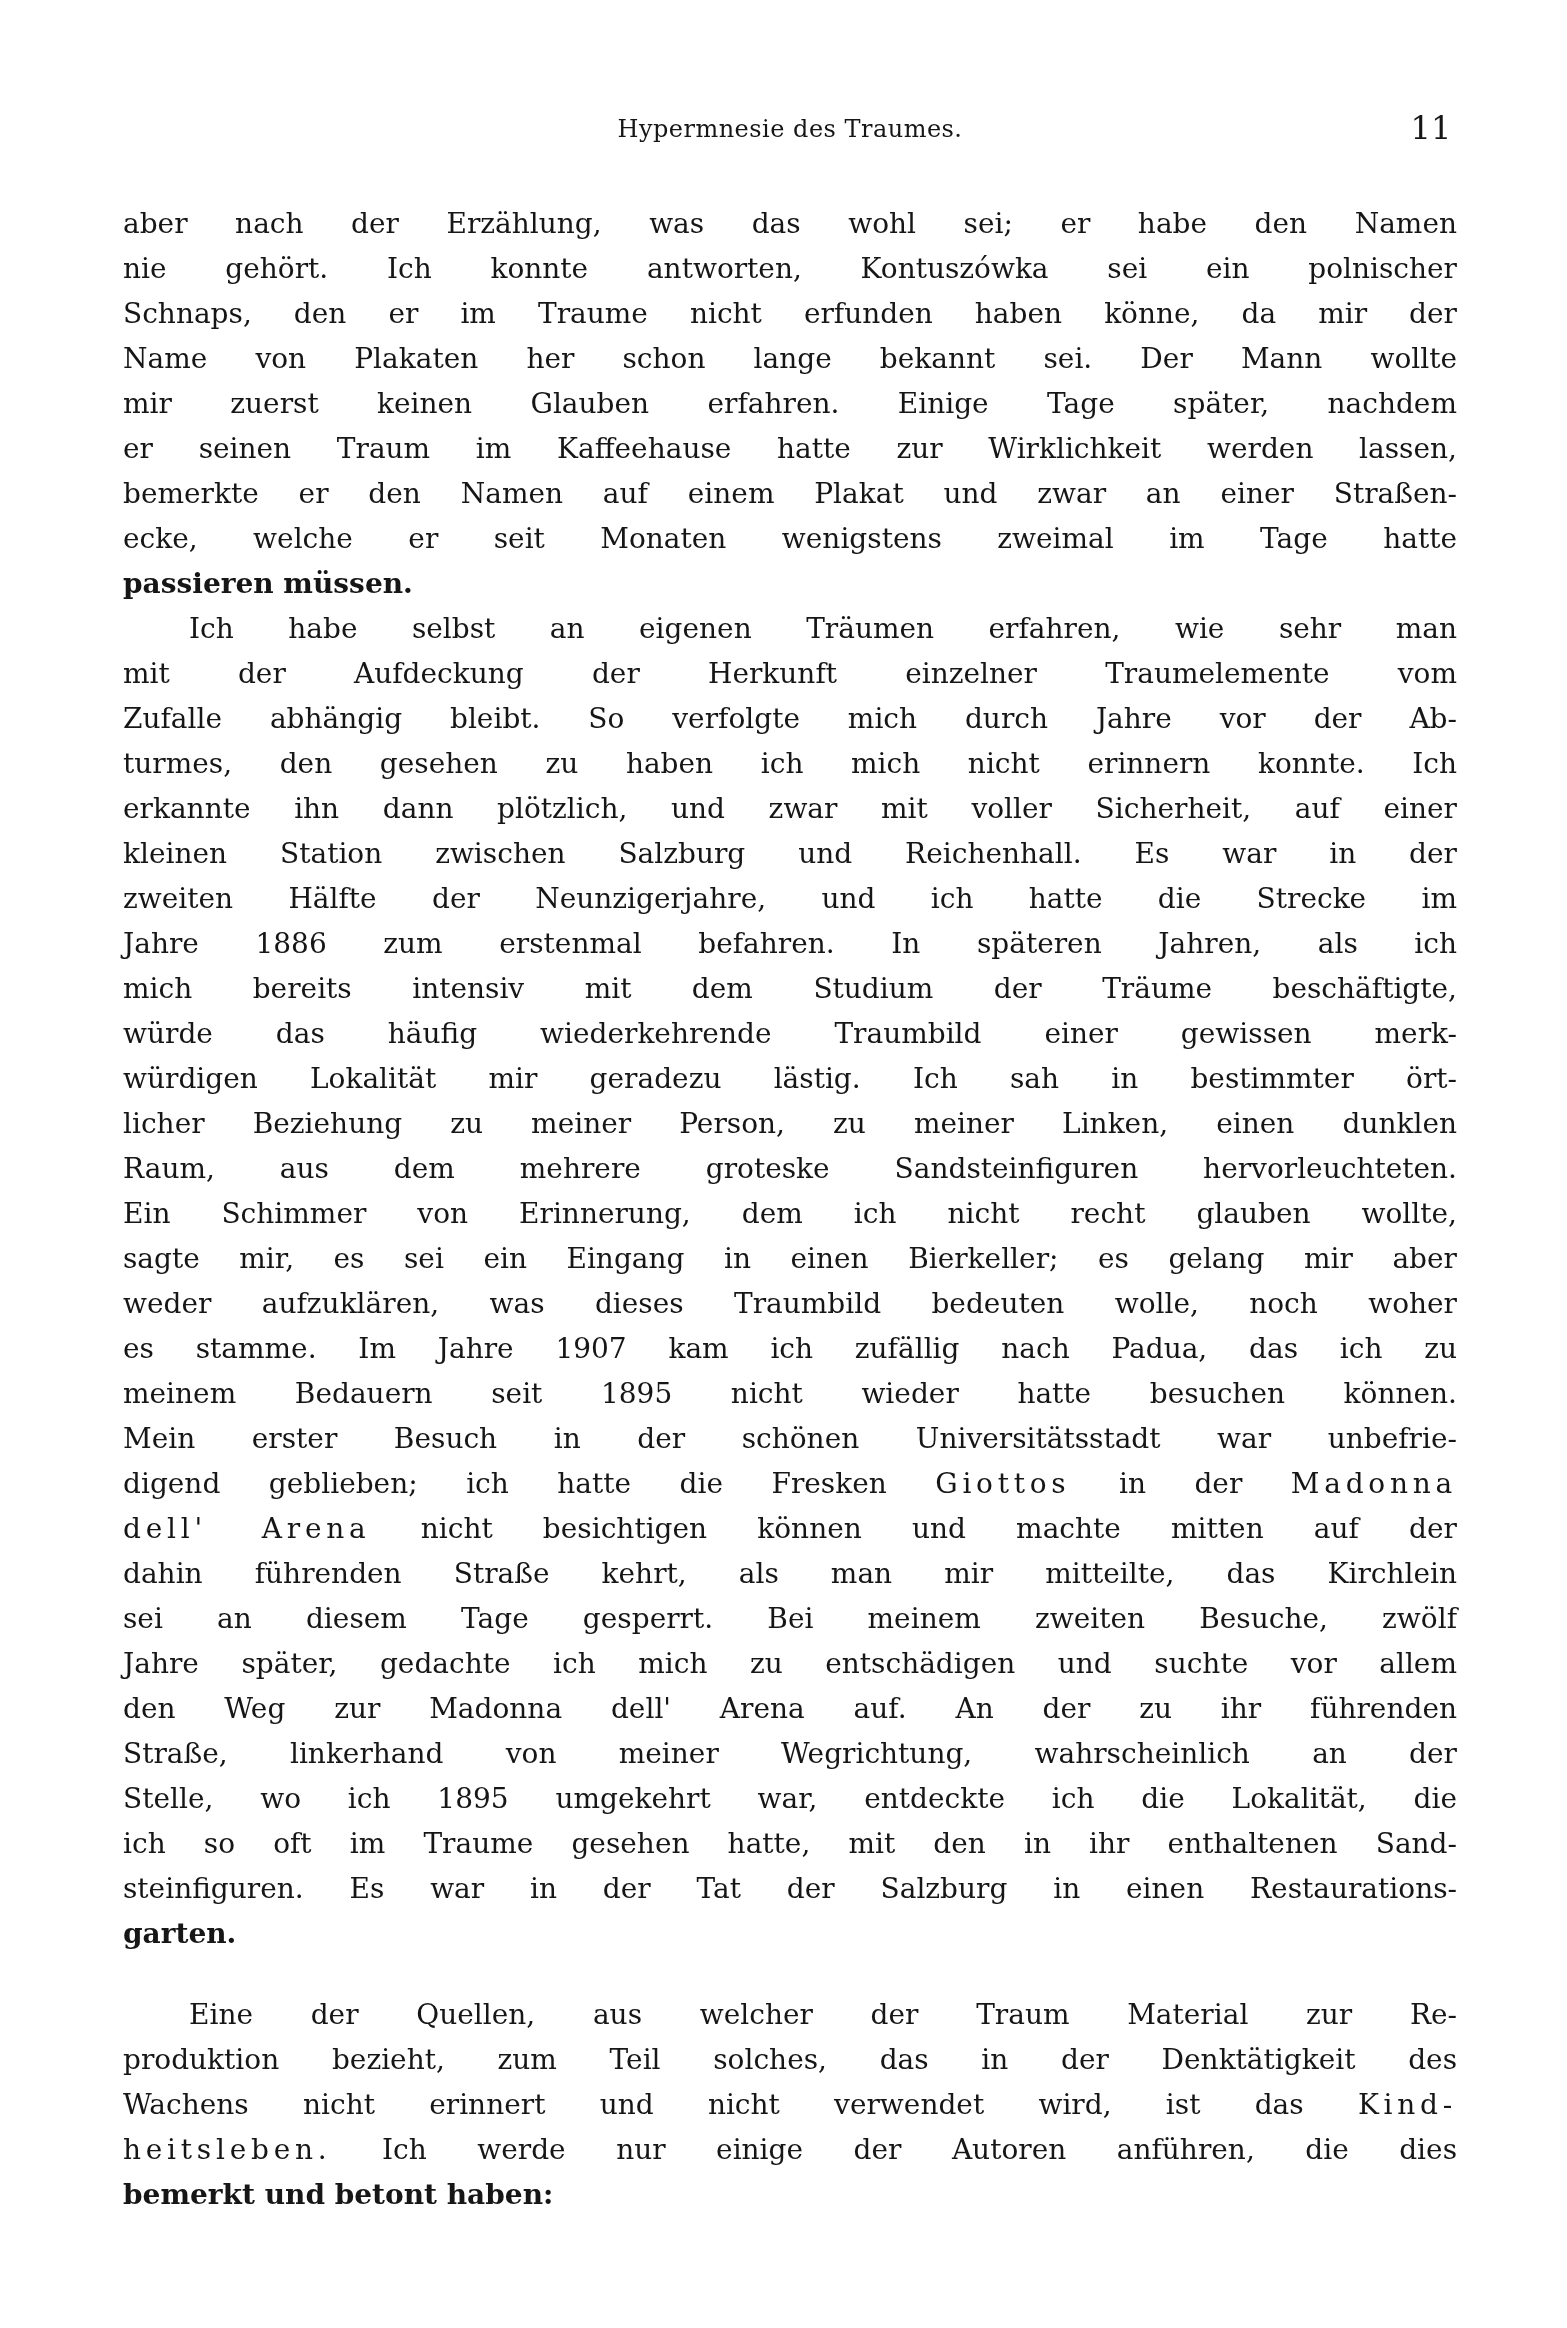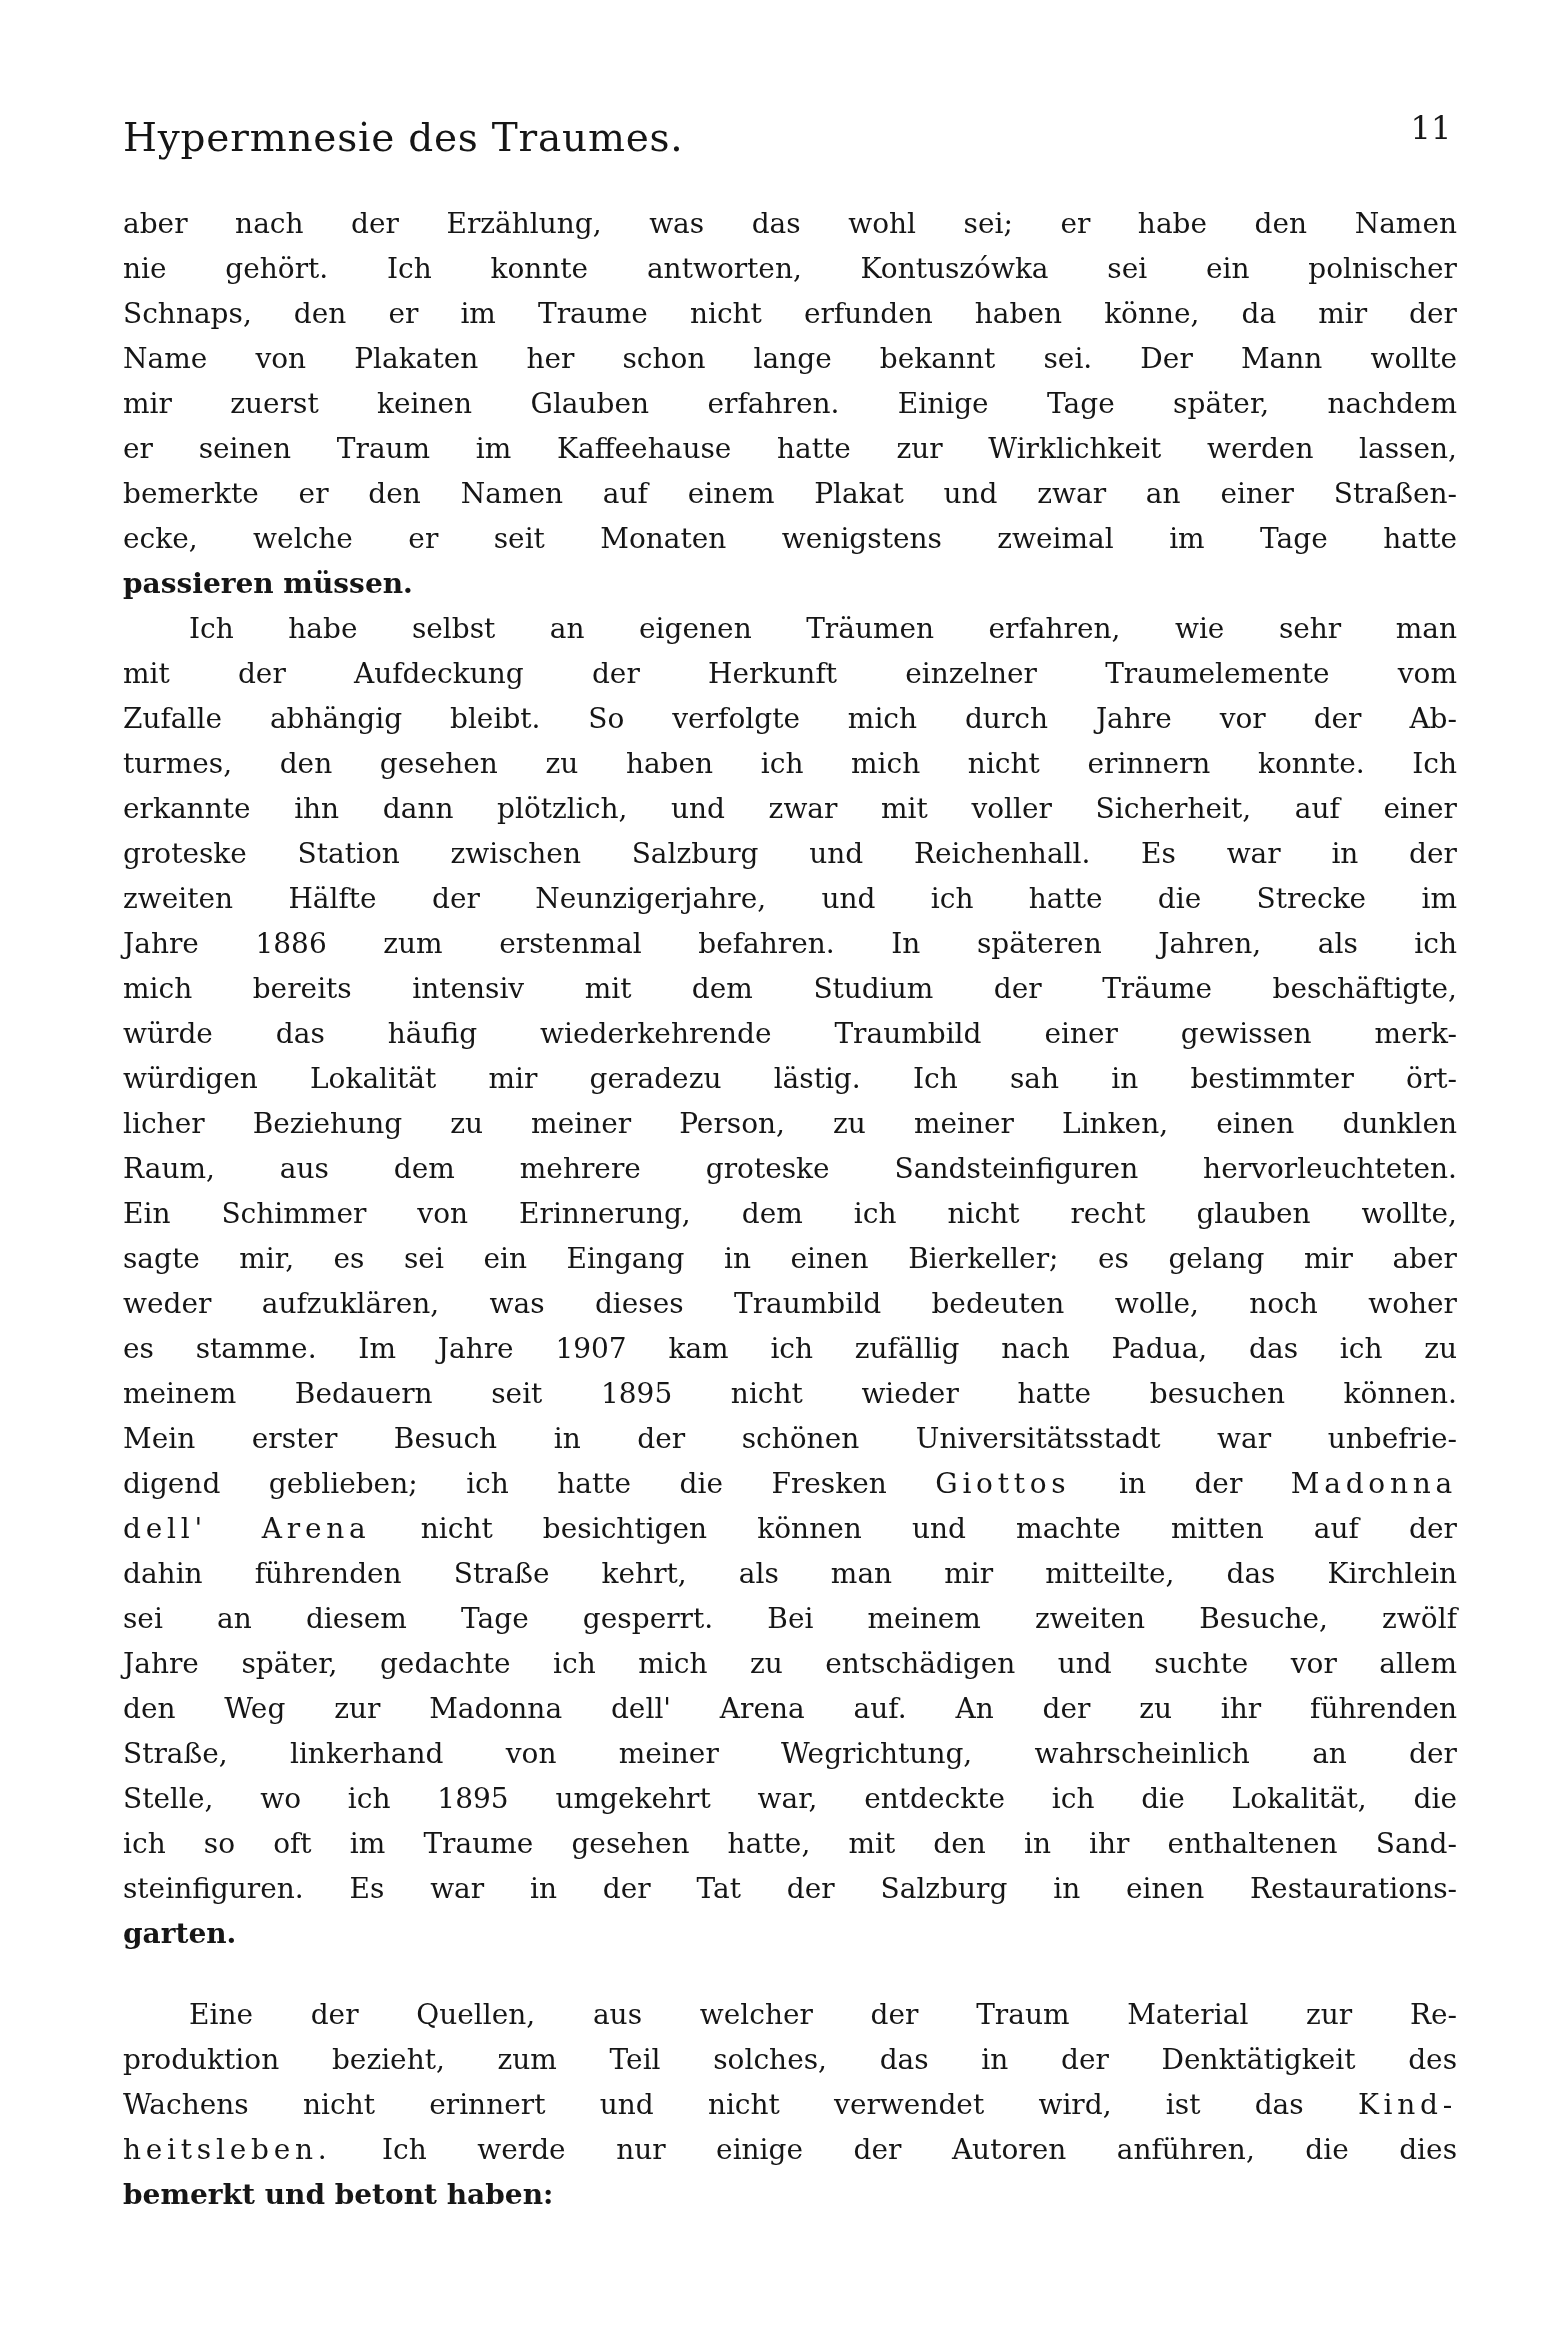--- a/index.html
+++ b/index.html
@@ -17,21 +17,22 @@
     overflow: hidden;
   }
   .running-header {
     position: absolute;
     top: 115px;
     left: 123px;
     width: 1334px;
     height: 42px;
   }
   .running-header-title {
-    font-size: 39px;
+    text-align: center;
+    font-size: 24px;
     letter-spacing: 0.02em;
   }
   .page-number {
     position: absolute;
     top: -5.7px;
     right: 5.7px;
     font-size: 32px;
   }
   .text-block {
     position: absolute;
@@ -79,21 +80,21 @@
         <div class="line"><span>bemerkte er den Namen auf einem Plakat und zwar an einer Straßen-</span></div>
         <div class="line"><span>ecke, welche er seit Monaten wenigstens zweimal im Tage hatte</span></div>
         <div class="line last"><span>passieren müssen.</span></div>
       </div>
       <div class="paragraph indent">
         <div class="line first"><span>Ich habe selbst an eigenen Träumen erfahren, wie sehr man</span></div>
         <div class="line"><span>mit der Aufdeckung der Herkunft einzelner Traumelemente vom</span></div>
         <div class="line"><span>Zufalle abhängig bleibt. So verfolgte mich durch Jahre vor der Ab-</span></div>
         <div class="line"><span>turmes, den gesehen zu haben ich mich nicht erinnern konnte. Ich</span></div>
         <div class="line"><span>erkannte ihn dann plötzlich, und zwar mit voller Sicherheit, auf einer</span></div>
-        <div class="line"><span>groteske Station zwischen Salzburg und Reichenhall. Es war in der</span></div>
+        <div class="line"><span>kleinen Station zwischen Salzburg und Reichenhall. Es war in der</span></div>
         <div class="line"><span>zweiten Hälfte der Neunzigerjahre, und ich hatte die Strecke im</span></div>
         <div class="line"><span>Jahre 1886 zum erstenmal befahren. In späteren Jahren, als ich</span></div>
         <div class="line"><span>mich bereits intensiv mit dem Studium der Träume beschäftigte,</span></div>
         <div class="line"><span>würde das häufig wiederkehrende Traumbild einer gewissen merk-</span></div>
         <div class="line"><span>würdigen Lokalität mir geradezu lästig. Ich sah in bestimmter ört-</span></div>
         <div class="line"><span>licher Beziehung zu meiner Person, zu meiner Linken, einen dunklen</span></div>
         <div class="line"><span>Raum, aus dem mehrere groteske Sandsteinfiguren hervorleuchteten.</span></div>
         <div class="line"><span>Ein Schimmer von Erinnerung, dem ich nicht recht glauben wollte,</span></div>
         <div class="line"><span>sagte mir, es sei ein Eingang in einen Bierkeller; es gelang mir aber</span></div>
         <div class="line"><span>weder aufzuklären, was dieses Traumbild bedeuten wolle, noch woher</span></div>

